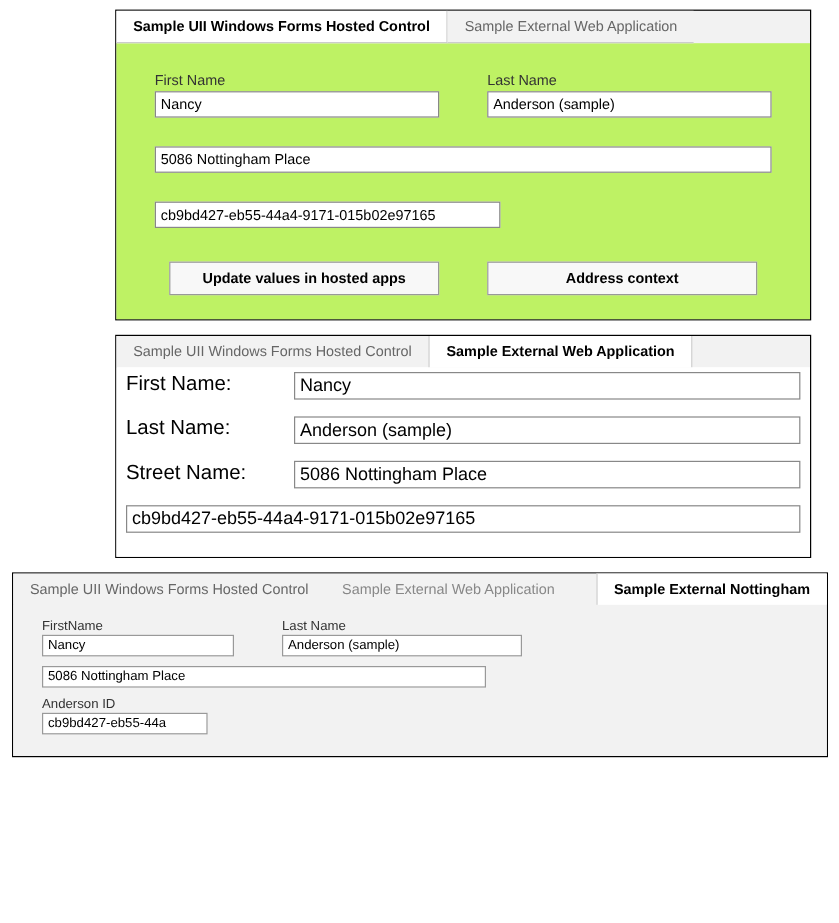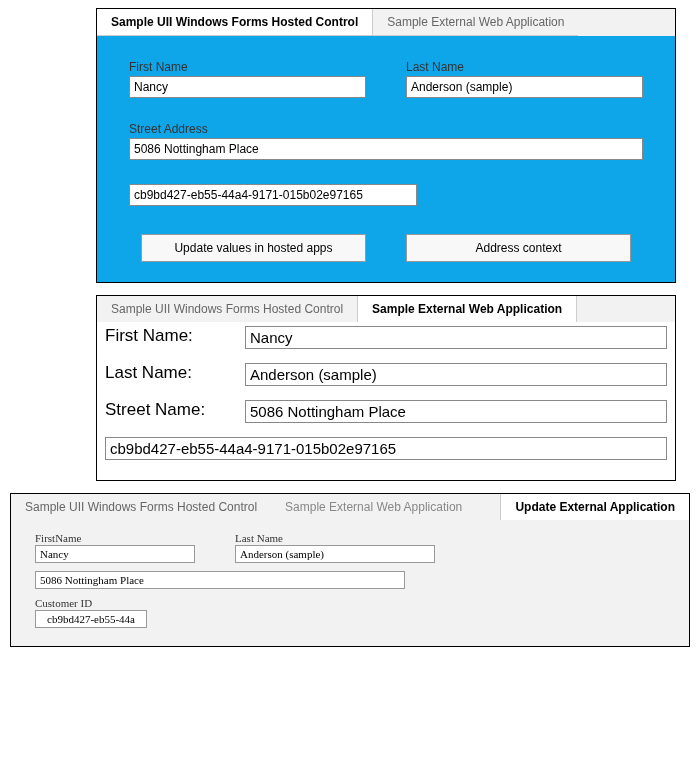--- a/index.html
+++ b/index.html
@@ -28,41 +28,42 @@
       font-weight: bold;
       border: 1px solid #ccc;
       border-top: none;
       border-left: none;
     }
     .tab1.inactive {
       color: #666;
       background: #f2f2f2;
       border-bottom: 1px solid #ccc;
     }
-    .body1 { padding: 24px 32px 8px 32px; background: #0ea5e9; }
+    .body1 { padding: 24px 32px 8px 32px; background: #bef264; }
     .row1 { display: flex; gap: 40px; margin-bottom: 24px; }
     .field1 { flex: 1; }
     .label1 { font-size: 12px; margin-bottom: 2px; display: block; color: #333; }
     .input1 {
       width: 100%;
       font-family: inherit;
       font-size: 12px;
       padding: 3px 4px;
       border: 1px solid #888;
       background: #fff;
     }
     .buttons1 { display: flex; gap: 40px; margin-top: 28px; padding: 0 12px 12px 12px; }
     .button1 {
       flex: 1;
       padding: 6px 10px;
       font-family: inherit;
       font-size: 12px;
       background: #f8f8f8;
       border: 1px solid #999;
       cursor: pointer;
+      font-weight: bold;
     }
     
     .panel2 { margin-left: 88px; width: 580px; }
     .tabs2 { display: flex; background: #f2f2f2; }
     .tab2 {
       padding: 6px 14px;
       font-size: 12px;
       cursor: pointer;
     }
     .tab2.inactive { color: #666; }
@@ -97,35 +98,35 @@
     .tab3.active {
       background: #fff;
       font-weight: bold;
       border: 1px solid #ccc;
       border-top: none;
       border-right: none;
       border-bottom: none;
       margin-left: auto;
     }
     .tab3.ghost { color: #888; }
-    .body3 { background: #f2f2f2; padding: 12px 24px 10px 24px; font-family: Liberation Serif, serif; }
+    .body3 { background: #f2f2f2; padding: 12px 24px 10px 24px; }
     .row3 { display: flex; gap: 40px; margin-bottom: 8px; }
     .field3 { }
     .label3 { font-size: 11px; display: block; margin-bottom: 1px; color: #333; }
     .input3 {
       font-family: inherit;
       font-size: 11px;
       padding: 2px 4px;
       border: 1px solid #999;
       background: #fff;
     }
     .input3.w1 { width: 160px; }
     .input3.w2 { width: 200px; }
     .input3.waddr { width: 370px; }
-    .input3.wid { width: 112px; text-align: center; }
+    .input3.wid { width: 138px; }
     .spacer-tab { flex: 1; }
   </style>
 </head>
 <body>
 
 <div class="panel panel1">
   <div class="tabs1">
     <div class="tab1 active">Sample UII Windows Forms Hosted Control</div>
     <div class="tab1 inactive">Sample External Web Application</div>
   </div>
@@ -135,21 +136,20 @@
         <label class="label1">First Name</label>
         <input class="input1" value="Nancy" style="">
       </div>
       <div class="field1">
         <label class="label1">Last Name</label>
         <input class="input1" value="Anderson (sample)" style="">
       </div>
     </div>
     <div class="row1">
       <div class="field1">
-        <label class="label1">Street Address</label>
         <input class="input1" value="5086 Nottingham Place" style="">
       </div>
     </div>
     <div class="row1">
       <div class="field1" style="flex:0 0 56%;">
         <input class="input1" value="cb9bd427-eb55-44a4-9171-015b02e97165" style="">
       </div>
     </div>
     <div class="buttons1">
       <button class="button1">Update values in hosted apps</button>
@@ -180,38 +180,38 @@
       <div class="input2wrap"><input class="input2" value="cb9bd427-eb55-44a4-9171-015b02e97165" style=""></div>
     </div>
   </div>
 </div>
 
 <div class="panel panel3">
   <div class="tabs3">
     <div class="tab3 inactive">Sample UII Windows Forms Hosted Control</div>
     <div class="tab3 ghost">Sample External Web Application</div>
     <div class="spacer-tab"></div>
-    <div class="tab3 active">Update External Application</div>
+    <div class="tab3 active">Sample External Nottingham</div>
   </div>
   <div class="body3">
     <div class="row3">
       <div class="field3">
         <label class="label3">FirstName</label>
         <input class="input3 w1" value="Nancy" style="">
       </div>
       <div class="field3">
         <label class="label3">Last Name</label>
         <input class="input3 w2" value="Anderson (sample)" style="">
       </div>
     </div>
     <div class="row3">
       <div class="field3">
         <input class="input3 waddr" value="5086 Nottingham Place" style="">
       </div>
     </div>
     <div class="row3">
       <div class="field3">
-        <label class="label3">Customer ID</label>
+        <label class="label3">Anderson ID</label>
         <input class="input3 wid" value="cb9bd427-eb55-44a" style="">
       </div>
     </div>
   </div>
 </div>
 
 </body></html>

